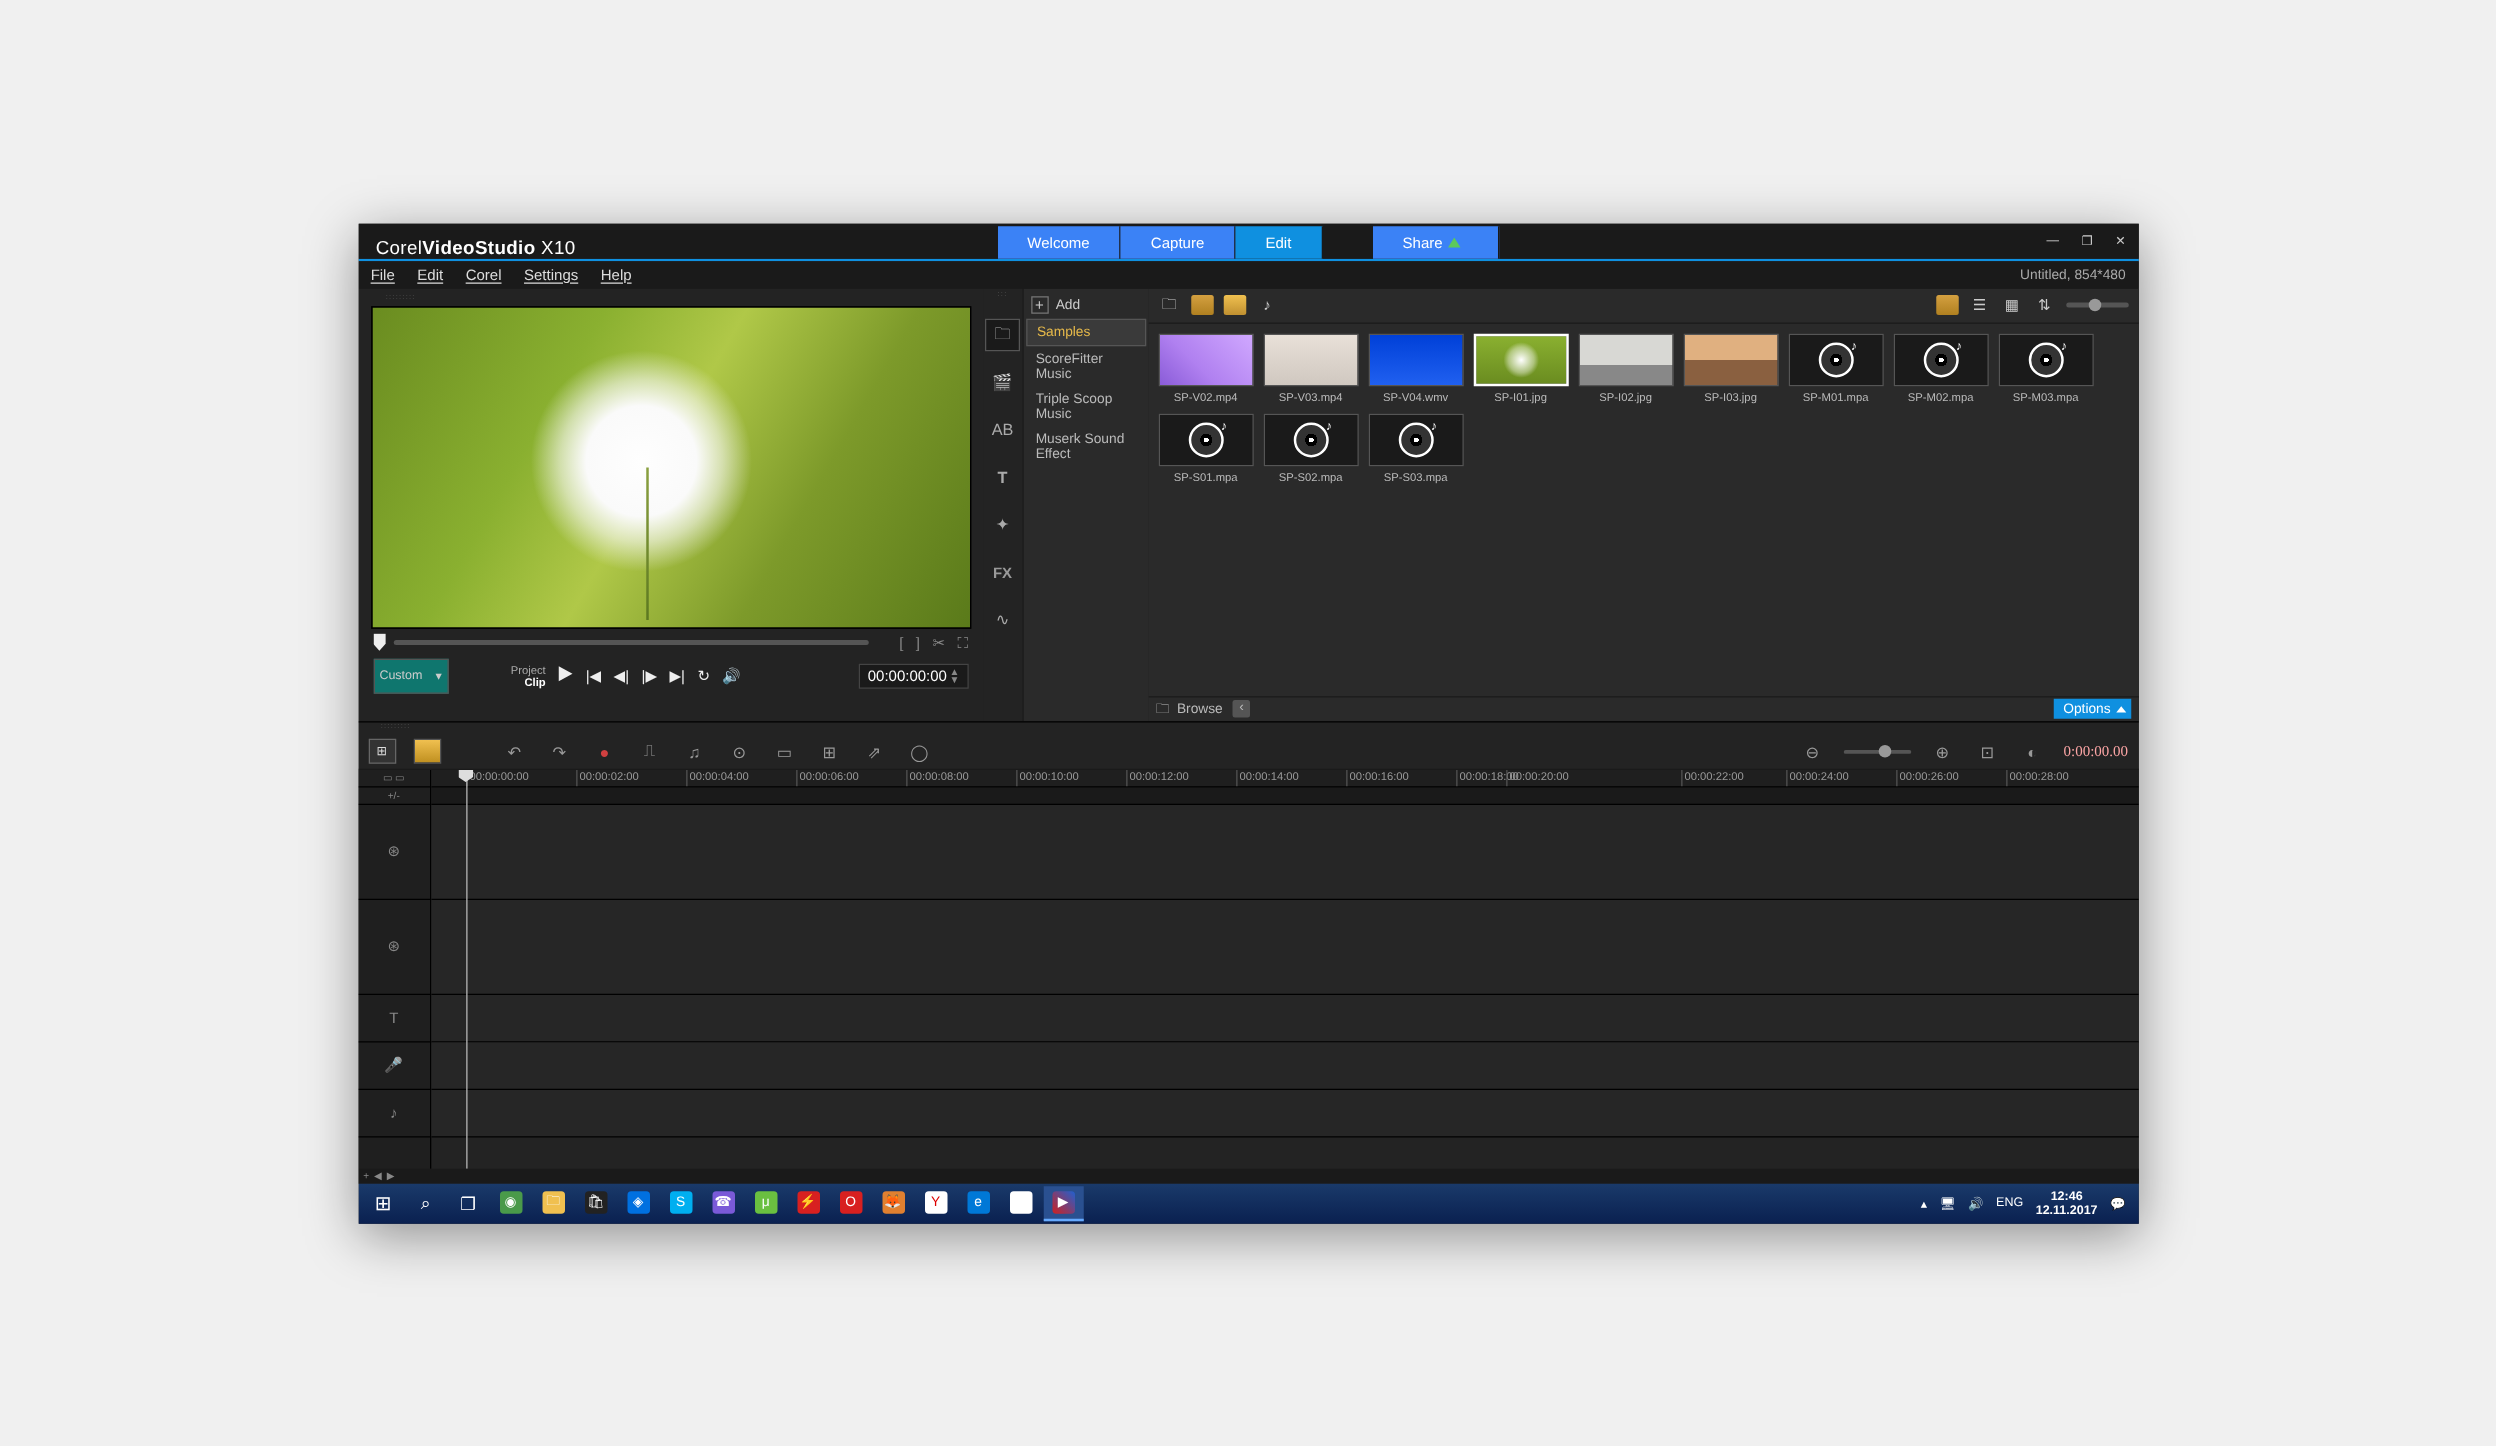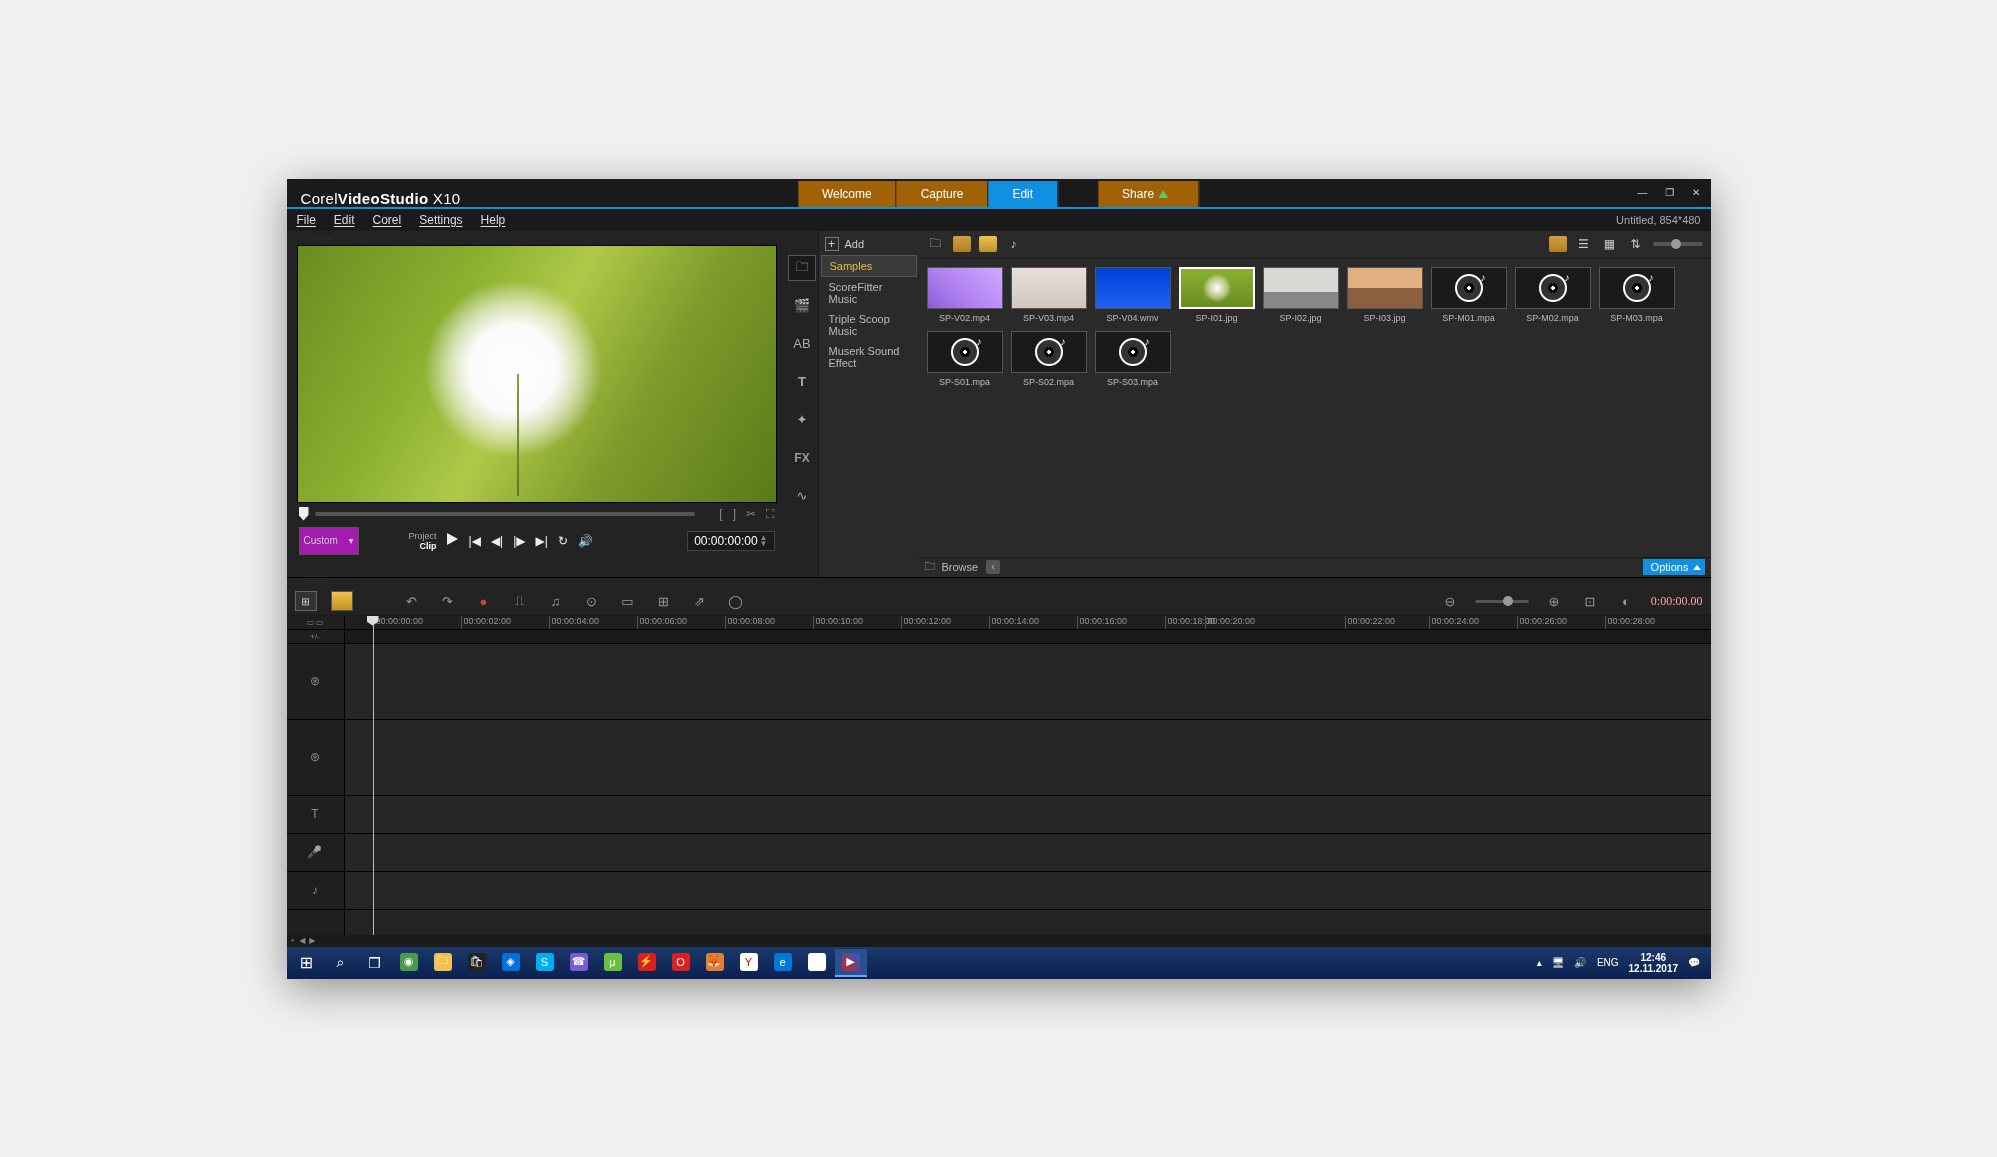--- a/index.html
+++ b/index.html
@@ -3,21 +3,21 @@
 <meta charset="utf-8">
 <style>
 * { margin: 0; padding: 0; box-sizing: border-box; font-family: "Segoe UI", Arial, sans-serif; }
 body { background: #f0f0f0; display: flex; align-items: center; justify-content: center; min-height: 100vh; }
 .app-window { width: 1424px; height: 800px; background: #232323; box-shadow: 0 10px 40px rgba(0,0,0,0.4); display: flex; flex-direction: column; position: relative; justify-content: flex-end; }
 .title-bar { height: 28px; background: #1a1a1a; display: flex; align-items: flex-end; padding: 0 6px 0 14px; position: relative; }
 .title-text { color: #fefefe; font-size: 15px; font-weight: 400; letter-spacing: 0.3px; flex: 0 0 auto; }
 .title-text b { font-weight: 600; }
 .title-text .thin { font-weight: 300; }
 .title-tabs { position: absolute; left: 50%; transform: translateX(-50%); bottom: 0; display: flex; }
-.title-tab { padding: 6px 24px 6px 24px; color: #fff; font-size: 12px; background: #a16207; border-right: 1px solid #1a1a1a; cursor: pointer; }
+.title-tab { padding: 6px 24px 6px 24px; color: #fff; font-size: 12px; background: #3b82f6; border-right: 1px solid #1a1a1a; cursor: pointer; }
 .title-tab.active { background: #0f90e0; }
 .title-tab.share { padding-right: 30px; margin-left: 40px; }
 .share-arrow { display:inline-block; width:0; height:0; border-left:5px solid transparent; border-right:5px solid transparent; border-bottom:8px solid #5cc95c; margin-left:4px; vertical-align:middle;}
 .win-ctrl { position:absolute; right:6px; top:6px; display:flex; gap:10px; }
 .win-ctrl span { color:#ccc; font-size:10px; cursor:pointer; padding:2px 4px; }
 .blue-line { height:2px; background:#0f90e0; }
 .menu-bar { height:22px; background:#1a1a1a; display:flex; align-items:center; padding:0 10px; color:#ddd; font-size:12px; position:relative;}
 .menu-bar .menu-item { margin-right:18px; cursor:pointer; }
 .menu-bar .menu-item u { text-decoration:underline; text-underline-offset:2px; }
 .menu-bar .right-info { margin-left:auto; font-size:11px; color:#aaa; }
@@ -26,21 +26,21 @@
 .grip-dots { height:10px; color:#555; font-size:6px; letter-spacing:1px; padding-left:18px;}
 .preview-frame { border:1px solid #000; background:#000; flex:0 0 auto; margin:0 6px; height:258px; position:relative; overflow:hidden;}
 .dandelion { position:absolute; inset:0; background: radial-gradient(circle at 45% 48%, #fefefe 0%, #fafafa 15%, rgba(250,250,250,0.6) 22%, rgba(200,220,130,0) 30%), linear-gradient(120deg, #6a8c20 0%, #8ab030 30%, #b0c848 48%, #7d9a2a 70%, #5a7a1a 100%); filter: blur(0.3px); }
 .dandelion::after { content:''; position:absolute; left:46%; top:50%; width:2px; height:48%; background:linear-gradient(#8aa040,#5c7820); }
 .seek-row { display:flex; align-items:center; gap:6px; padding:4px 8px 2px 8px; }
 .seek-marker { width:10px; height:14px; background:#eee; clip-path: polygon(0 0,100% 0,100% 60%,50% 100%,0 60%); }
 .seek-track { flex:0 0 380px; height:4px; background:#555; border-radius:2px; }
 .seek-icons { margin-left:auto; display:flex; gap:10px; color:#888; font-size:12px; }
 .seek-icons span { cursor:pointer; }
 .transport { display:flex; align-items:center; padding:4px 8px; }
-.custom-dd { width:60px; height:28px; background:#a21caf; border:1px solid #555; color:#ccc; font-size:10px; display:flex; align-items:center; justify-content:space-between; padding:0 4px; cursor:pointer; }
+.custom-dd { width:60px; height:28px; background:#0f766e; border:1px solid #555; color:#ccc; font-size:10px; display:flex; align-items:center; justify-content:space-between; padding:0 4px; cursor:pointer; }
 .pc-label { margin-left:50px; font-size:9px; color:#aaa; text-align:right; }
 .pc-label .clip { color:#fff; font-weight:600; }
 .play-ctrls { display:flex; gap:10px; margin-left:8px; color:#eee; font-size:12px; align-items:center;}
 .play-ctrls span { cursor:pointer; }
 .play-btn svg { fill:#eee; }
 .tc { margin-left:auto; background:#1a1a1a; border:1px solid #444; padding:2px 6px; font-family:monospace; font-size:12px; color:#fff; display:flex; align-items:center; gap:2px;}
 .tc .tc-spin { font-size:8px; color:#888; line-height:6px; }
 .library-pane { flex:1; display:flex; }
 .lib-sidebar { width:32px; background:#232323; border-right:1px solid #1a1a1a; display:flex; flex-direction:column; align-items:center; padding-top:2px; gap:12px;}
 .lib-sidebar .sicon { width:28px; height:26px; color:#aaa; display:flex; align-items:center; justify-content:center; cursor:pointer; font-size:13px; }

